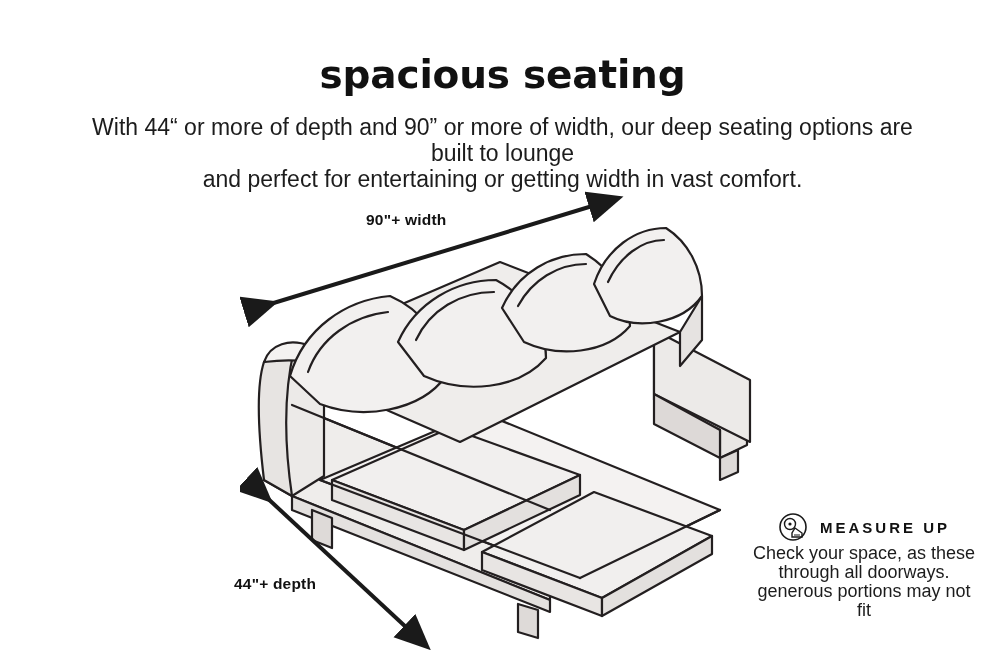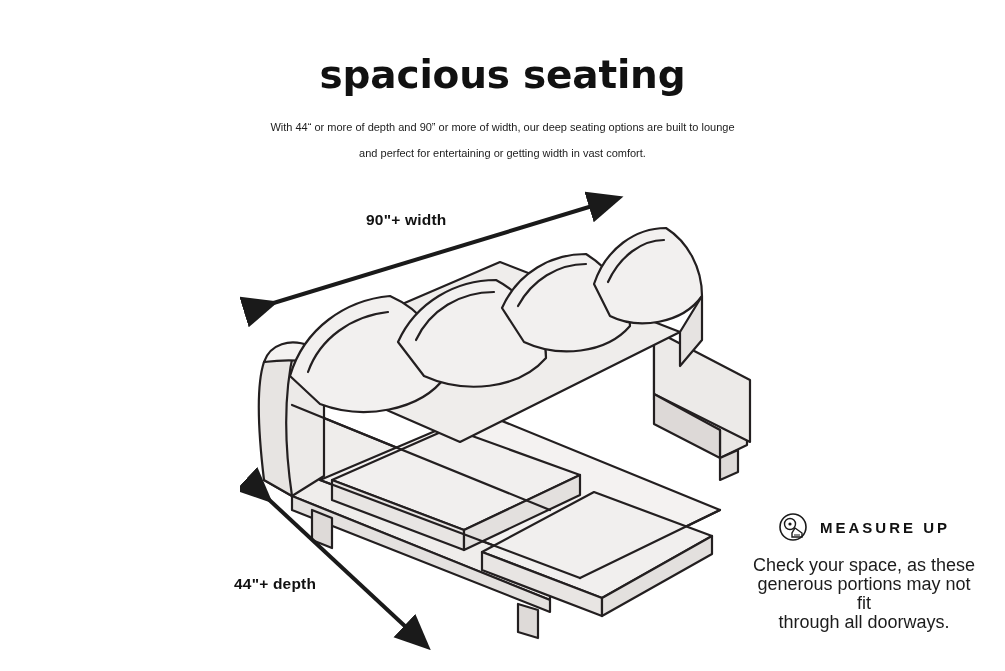--- a/index.html
+++ b/index.html
@@ -33,21 +33,21 @@
     letter-spacing: -0.2px;
     color: #111111;
     font-family: "DejaVu Sans", sans-serif;
   }
   .subtitle {
     position: absolute;
     left: 80px;
     top: 114px;
     width: 845px;
     text-align: center;
-    font-size: 11px;
+    font-size: 23px;
     line-height: 26px;
     color: #1c1c1c;
   }
   .subtitle .line2 {
     display: block;
   }
   .label-width {
     position: absolute;
     left: 366px;
     top: 211px;
@@ -84,21 +84,21 @@
     left: 748px;
     top: 512px;
     width: 232px;
     text-align: center;
   }
   .measure-head {
     display: flex;
     align-items: center;
     justify-content: center;
     gap: 12px;
-    margin-bottom: 14px;
+    margin-bottom: 2px;
   }
   .measure-title {
     font-size: 15px;
     font-weight: bold;
     letter-spacing: 3px;
     color: #111111;
   }
   .measure-note {
     font-size: 18px;
     line-height: 19px;
@@ -193,18 +193,18 @@
         <circle cx="15" cy="15" r="13" fill="none" stroke="#1a1a1a" stroke-width="1.6"></circle>
         <circle cx="12" cy="12" r="5.5" fill="none" stroke="#1a1a1a" stroke-width="1.4"></circle>
         <circle cx="12" cy="12" r="1.6" fill="#1a1a1a"></circle>
         <path d="M17 16 L24 21 L24 25 L14 25 L14 21 Z" fill="none" stroke="#1a1a1a" stroke-width="1.4"></path>
         <path d="M16 23 L22 23" stroke="#1a1a1a" stroke-width="1"></path>
       </svg>
       <span class="measure-title">MEASURE UP</span>
     </div>
     <div class="measure-note">
       <span>Check your space, as these</span>
+      <span>through all doorways.</span>
       <span>generous portions may not fit</span>
-      <span>through all doorways.</span>
     </div>
   </div>
 
 </div>
 
 </body></html>

